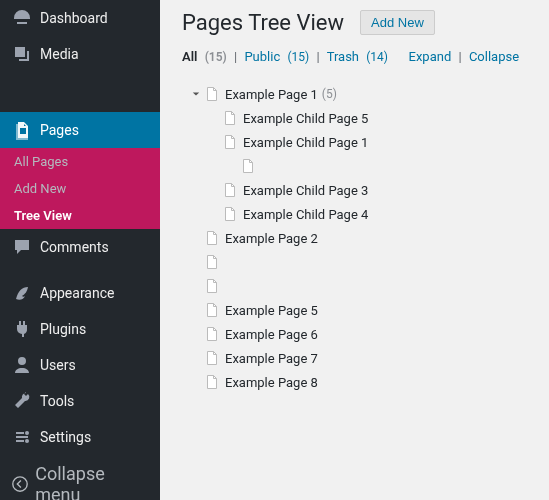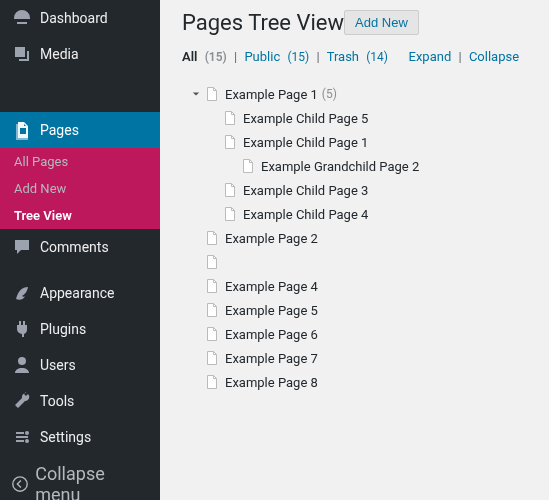--- a/index.html
+++ b/index.html
@@ -15,21 +15,21 @@
   .menu-item.current .icon { color: #fff; }
   .menu-item.current::after { content: ""; position: absolute; right: -8px; top: 50%; margin-top: -8px; border: 8px solid transparent; border-right-color: #f1f1f1; }
   .submenu { list-style: none; background: #be185d; }
   .submenu-item { display: block; padding: 6px 10px 6px 14px; color: #b4b9be; cursor: pointer; font-size: 13px; }
   .submenu-item.current { color: #fff; font-weight: 600; }
   .collapse { margin-top: auto; display: flex; align-items: center; padding: 8px 10px; color: #b4b9be; font-size: 18px; cursor: pointer; }
   .collapse .icon { width: 20px; height: 20px; margin-right: 6px; display: inline-flex; align-items: center; justify-content: center; }
 
   
   .main { flex: 1; background: #f1f1f1; padding: 10px 18px 0 22px; }
-  .heading { display: flex; align-items: flex-start; gap: 0; margin-bottom: 14px; }
+  .heading { display: flex; align-items: flex-start; gap: 16px; margin-bottom: 14px; }
   .heading h1 { font-size: 22px; font-weight: 400; color: #23282d; }
   .add-new { background: #e5e5e5; border: 1px solid #ccc; color: #0074a3; font-size: 13px; padding: 4px 10px; border-radius: 2px; cursor: pointer; }
 
   .filters { font-size: 13px; margin-bottom: 18px; color: #646970; }
   .filters a { color: #0074a3; text-decoration: none; cursor: pointer; }
   .filters .current { color: #23282d; font-weight: 600; }
   .filters .sep { padding: 0 4px; }
   .filters .gap { display: inline-block; width: 14px; }
 
   
@@ -249,21 +249,20 @@
             <li>
               <ul>
                 <li>
                     <div class="tree-row">
                       <span class="spacer"></span>
                       <span class="page-icon">
                         <svg width="16" height="16">
                           <use href="#i-doc"></use>
                         </svg>
                       </span>
-                      <span>Example Grandchild Page 2</span>
                     </div>
                   </li>
               </ul>
             </li>
             <li>
                 <div class="tree-row">
                   <span class="spacer"></span>
                   <span class="page-icon">
                     <svg width="16" height="16">
                       <use href="#i-doc"></use>
@@ -307,21 +306,20 @@
             </div>
           </li>
         <li>
             <div class="tree-row">
               <span class="spacer"></span>
               <span class="page-icon">
                 <svg width="16" height="16">
                   <use href="#i-doc"></use>
                 </svg>
               </span>
-              <span>Example Page 4</span>
             </div>
           </li>
         <li>
             <div class="tree-row">
               <span class="spacer"></span>
               <span class="page-icon">
                 <svg width="16" height="16">
                   <use href="#i-doc"></use>
                 </svg>
               </span>

